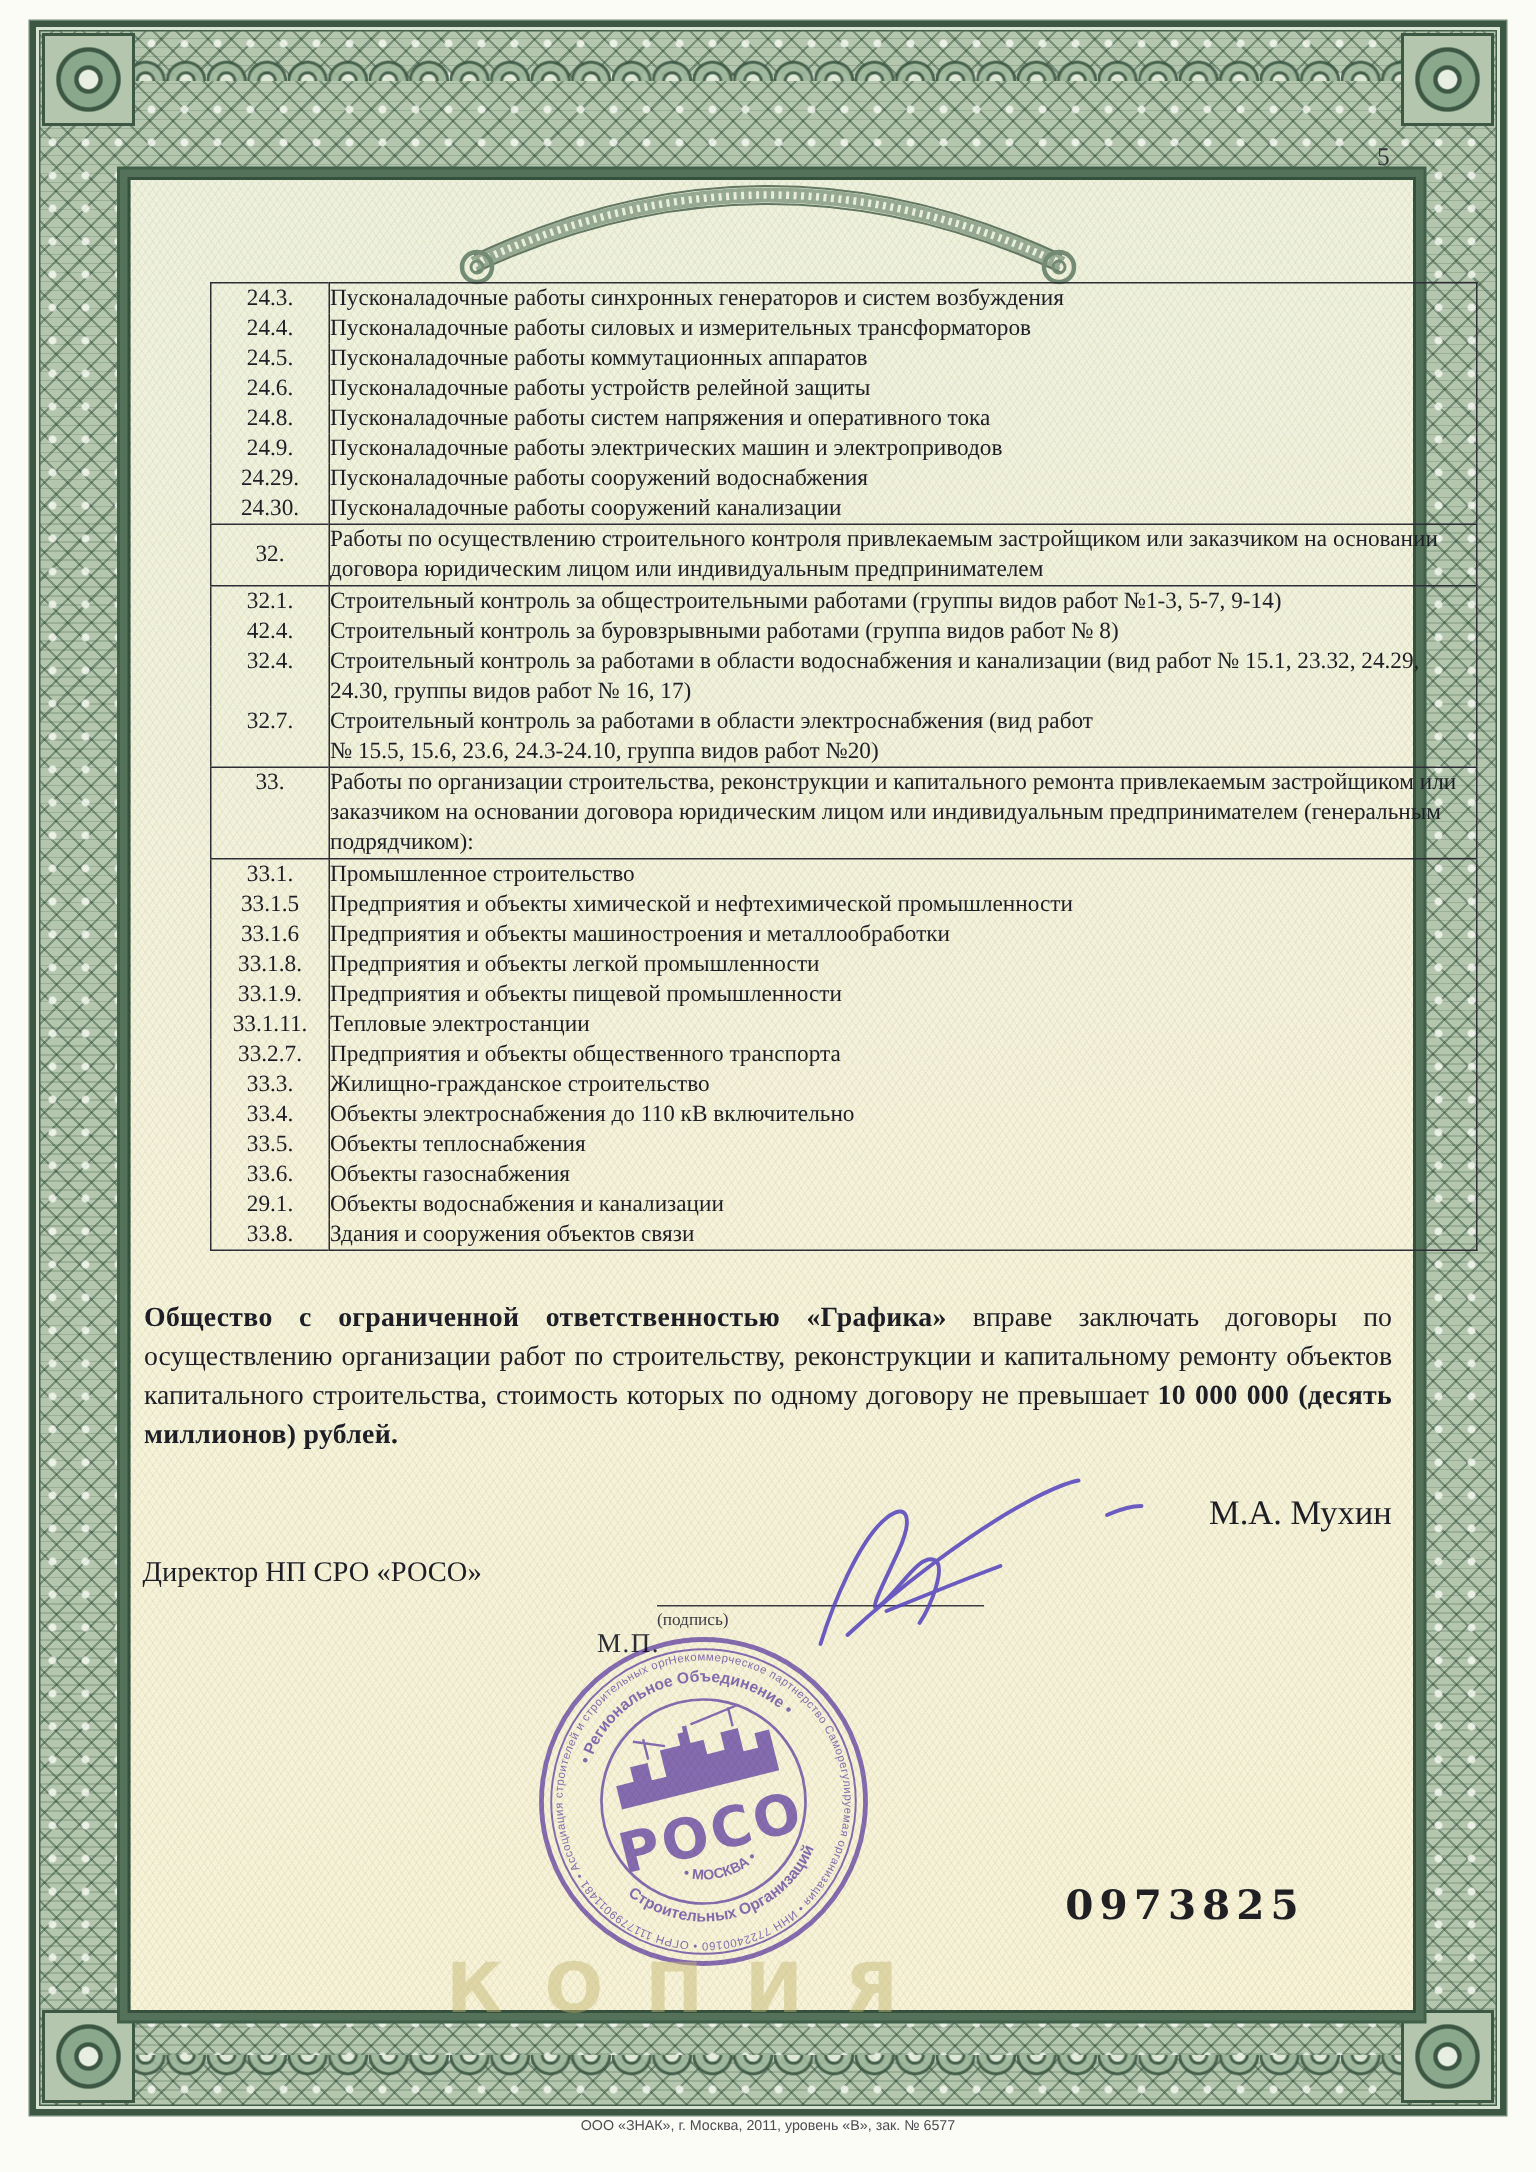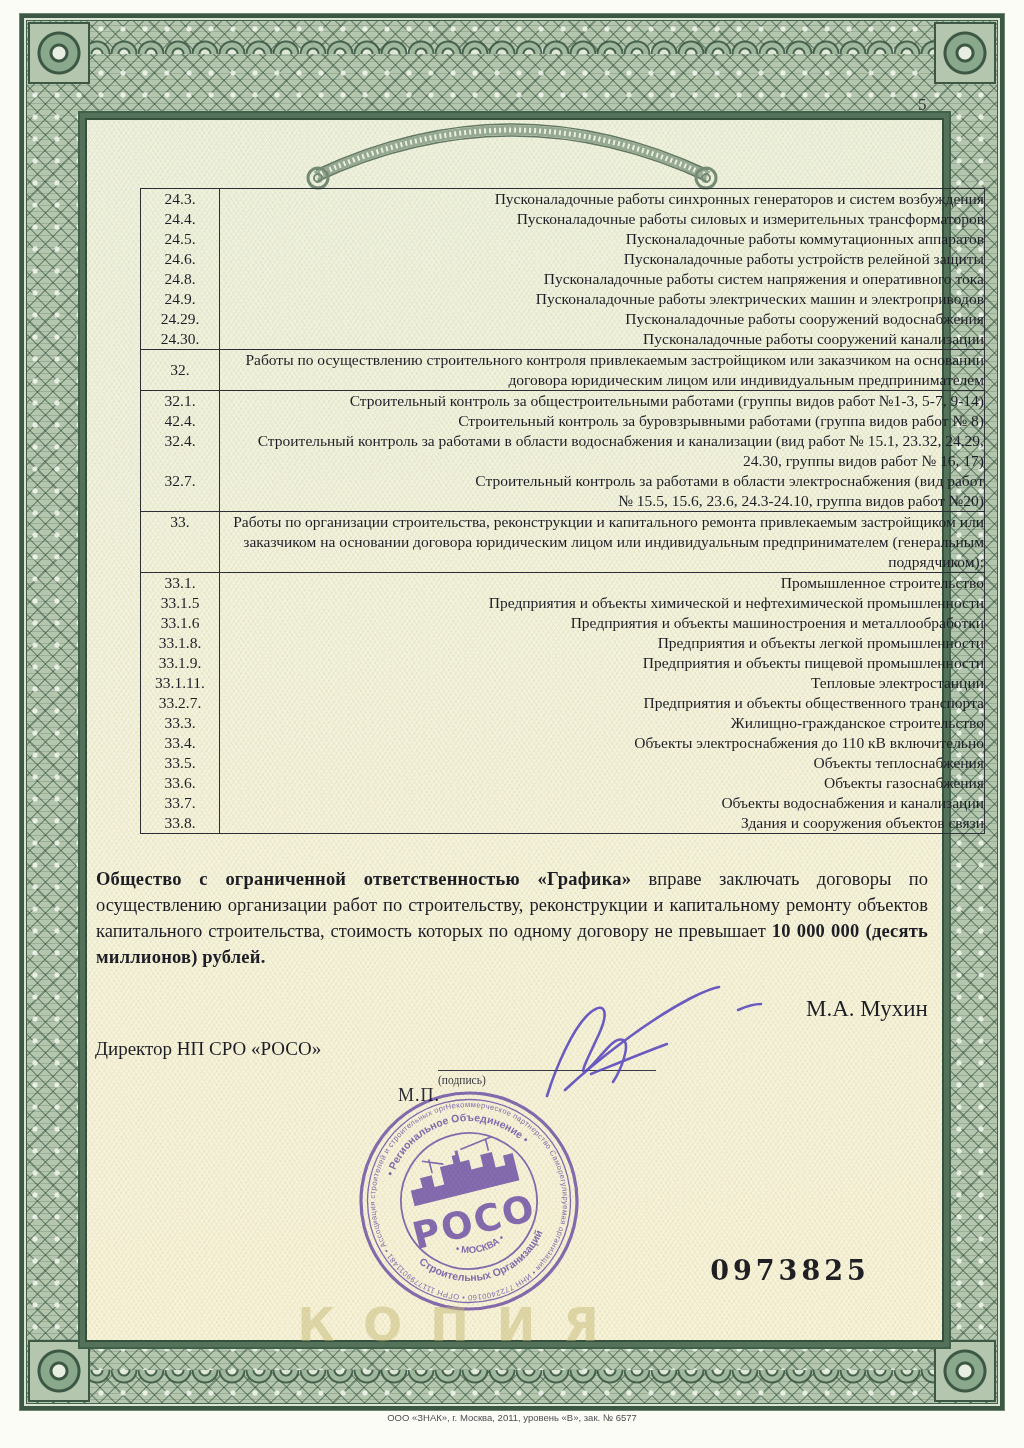--- a/index.html
+++ b/index.html
@@ -51,21 +51,21 @@
   
   .page-number{position:absolute;left:918px;top:95px;font-size:17px;color:#33333d;}
   table.works{
     position:absolute;left:100px;top:188px;width:845px;
     border-collapse:collapse;font-size:15.5px;line-height:20px;
     border:1.6px solid #2d2d36;
     margin-left:40px;
   }
   table.works td{vertical-align:top;padding:0;}
   td.num{width:78px;text-align:center;border-right:1.6px solid #2d2d36;}
-  td.desc{padding-left:11px;padding-right:6px;white-space:pre-line;text-align:right;}
+  td.desc{padding-left:11px;padding-right:6px;white-space:pre-line;}
   tr.section td{border-top:1.6px solid #2d2d36;border-bottom:1.6px solid #2d2d36;}
   tr.section td.num{vertical-align:middle;}
   tr.section.top-num td.num{vertical-align:top;}
   .statement{
     position:absolute;left:96px;top:866px;width:832px;
     font-size:18.5px;line-height:26px;text-align:justify;
   }
   .statement b{letter-spacing:.2px;}
   .director-label{position:absolute;left:95px;top:1038px;font-size:19px;}
   .sign-line{position:absolute;left:438px;top:1070px;width:218px;border-top:1.5px solid #3a3a42;}
@@ -206,21 +206,21 @@
       </tr>
       <tr>
         <td class="num">33.5.</td>
         <td class="desc">Объекты теплоснабжения</td>
       </tr>
       <tr>
         <td class="num">33.6.</td>
         <td class="desc">Объекты газоснабжения</td>
       </tr>
       <tr>
-        <td class="num">33.7.</td>
+        <td class="num">29.1.</td>
         <td class="desc">Объекты водоснабжения и канализации</td>
       </tr>
       <tr>
         <td class="num">33.8.</td>
         <td class="desc">Здания и сооружения объектов связи</td>
       </tr>
     </tbody>
 </table>
 
 <div class="statement"><b>Общество с ограниченной ответственностью «Графика»</b><span> вправе заключать договоры по осуществлению организации работ по строительству, реконструкции и капитальному ремонту объектов капитального строительства, стоимость которых по одному договору не превышает </span><b>10 000 000 (десять миллионов) рублей.</b></div>

